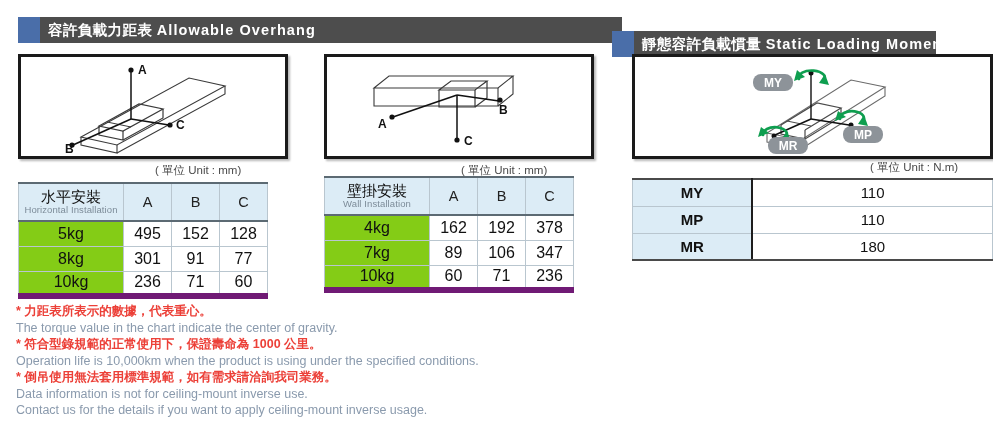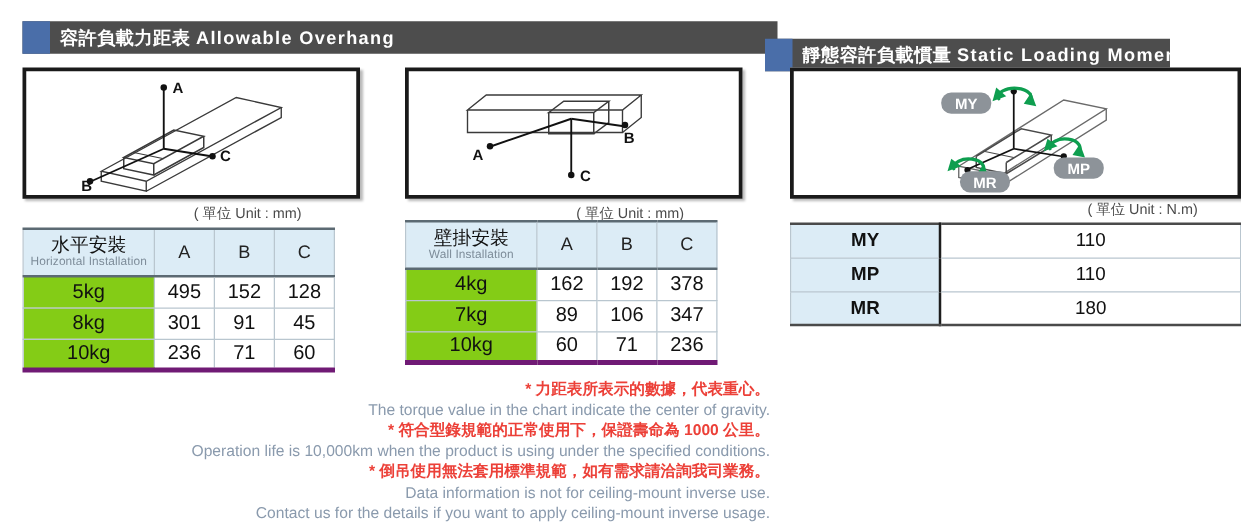--- a/index.html
+++ b/index.html
@@ -38,35 +38,35 @@
   table.spec td,table.spec th{border:1px solid #b9c6cf;padding:0;text-align:center;
       font-weight:normal;color:#1a1a1a;box-sizing:border-box;}
   table.spec .hdr-label{background:#dcecf6;width:105px;height:38px;line-height:1.05;padding:2px 0;}
   table.spec .hdr-label .cn{font-size:15px;color:#111;display:block;}
   table.spec .hdr-label .en{font-size:9.5px;color:#7d8c99;display:block;margin-top:1px;letter-spacing:.1px;}
   table.spec .hdr-abc{background:#dcecf6;width:48px;height:38px;font-size:14.5px;color:#222;}
   table.spec .rowlab{background:#84cc16;height:25px;font-size:16px;color:#111;}
   table.spec .val{background:#ffffff;height:25px;font-size:16px;color:#111;}
   table.spec tr.top td{border-top:2px solid #5c6a73;}
   table.spec tr.hdrow td{border-bottom:2px solid #5c6a73;}
-  table.spec tr.last td{border-bottom:4px solid #701a75;}
+  table.spec tr.last td{border-bottom:6px solid #701a75;}
   #tbl-h{left:18px;top:182px;padding-left:16px;}
   #tbl-w{left:324px;top:176px;}
 
   
   table.moment{position:absolute;left:632px;top:178px;border-collapse:collapse;background:#fff;}
   table.moment td{padding:0;text-align:center;box-sizing:border-box;border:1px solid #b9c6cf;}
   table.moment .mlab{background:#dcecf6;width:120px;height:27px;font-size:15px;font-weight:bold;color:#111;
       border-right:2px solid #1d1d1d;}
   table.moment .mval{background:#ffffff;width:241px;height:27px;font-size:15px;color:#111;}
   table.moment tr.top td{border-top:2px solid #4a4a4a;}
   table.moment tr.last td{border-bottom:2px solid #4a4a4a;}
 
   
-  .notes{position:absolute;left:16px;top:303px;width:600px;text-align:right;}
+  .notes{position:absolute;left:16px;top:303px;width:600px;}
   .notes div{white-space:nowrap;}
   .note-cn{color:#ec4038;font-size:12.5px;line-height:16.5px;font-weight:bold;}
   .note-en{color:#8a9aad;font-size:12.5px;line-height:16.5px;}
 </style>
 </head>
 <body>
 
 <div class="page">
 
   <div class="bar" id="bar-left">
@@ -204,21 +204,21 @@
     <tr>
       <td class="rowlab">5kg</td>
       <td class="val">495</td>
       <td class="val">152</td>
       <td class="val">128</td>
     </tr>
     <tr>
       <td class="rowlab">8kg</td>
       <td class="val">301</td>
       <td class="val">91</td>
-      <td class="val">45</td>
+      <td class="val">77</td>
     </tr>
     <tr class="last">
       <td class="rowlab">10kg</td>
       <td class="val">236</td>
       <td class="val">71</td>
       <td class="val">60</td>
     </tr>
   </tbody>
     </table>
 

